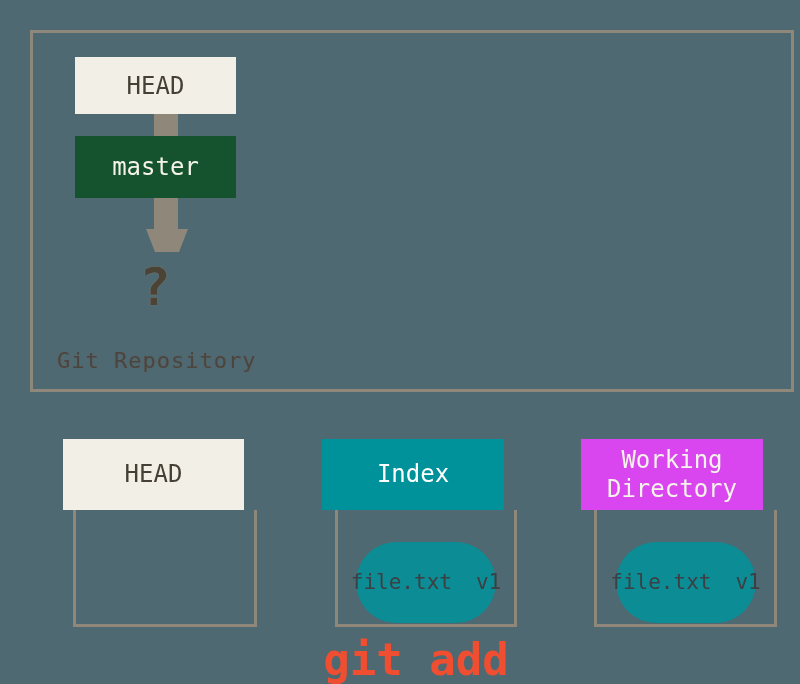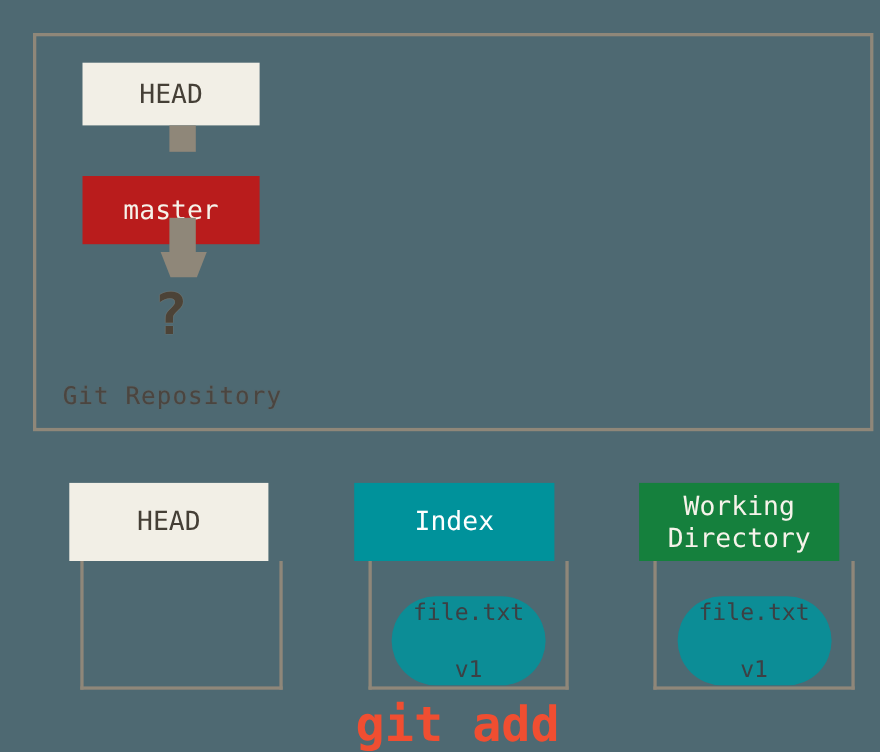--- a/index.html
+++ b/index.html
@@ -72,21 +72,21 @@
     height: 117px;
     position: relative; z-index: 1;
     display: flex; align-items: flex-start; justify-content: center;
   }
   .area-head .area-container { margin-left: 10px; width: 184px; }
   .area-index .area-container { margin-left: 13px; width: 182px; }
   .area-wd .area-container { margin-left: 13px; width: 183px; }
   .file-pill {
     margin-top: 20px; width: 140px; height: 81px;
     background: #0c8d96; border-radius: 42px;
-    display: flex; flex-direction: column;
+    display: flex; flex-direction: row;
     align-items: center; justify-content: center;
     font-size: 21px; line-height: 1.25; color: #3c4044;
     text-align: center;
   }
 
   
   .caption {
     left: 404px; top: 612px;
     transform: translateX(-50%);
     font-size: 44px; font-weight: bold; line-height: 1.1;
@@ -98,21 +98,21 @@
 <body style="background-color: rgb(78, 105, 114);">
 
 <div class="abs repo-box" style="border-color: rgb(143, 135, 121);">
 
   <div class="abs repo-head-box" style="background-color: rgb(242, 239, 230); color: rgb(69, 63, 54);">
     <span>HEAD</span>
   </div>
 
   <div class="abs line line-a" style="background-color: rgb(143, 135, 121);"></div>
 
-  <div class="abs master-box" style="background-color: #b91c1c; color: rgb(246, 243, 234); margin-top: 24px;">
+  <div class="abs master-box" style="background-color: #14532d; color: rgb(246, 243, 234);">
     <span>master</span>
   </div>
 
   <div class="abs line line-b" style="background-color: rgb(143, 135, 121);"></div>
 
   <div class="abs arrowhead" style="border-top-color: rgb(143, 135, 121);"></div>
 
   <div class="abs question" style="color: rgb(76, 67, 55);">?</div>
 
   <div class="abs repo-label" style="color: rgb(74, 69, 64); text-align: center;">Git Repository</div>
@@ -131,21 +131,21 @@
   </header>
   <div class="area-container" style="border-color: rgb(143, 135, 121);">
     <div class="file-pill" style="background-color: rgb(12, 141, 150); color: rgb(60, 64, 68);">
       <span>file.txt</span>
       <span>v1</span>
     </div>
   </div>
 </section>
 
 <section class="area area-wd">
-  <header class="area-header red" style="background-color: #15803d; color: rgb(246, 243, 234);">
+  <header class="area-header red" style="background-color: #d946ef; color: rgb(246, 243, 234);">
     <span>Working Directory</span>
   </header>
   <div class="area-container" style="border-color: rgb(143, 135, 121);">
     <div class="file-pill" style="background-color: rgb(12, 141, 150); color: rgb(60, 64, 68);">
       <span>file.txt</span>
       <span>v1</span>
     </div>
   </div>
 </section>
 

